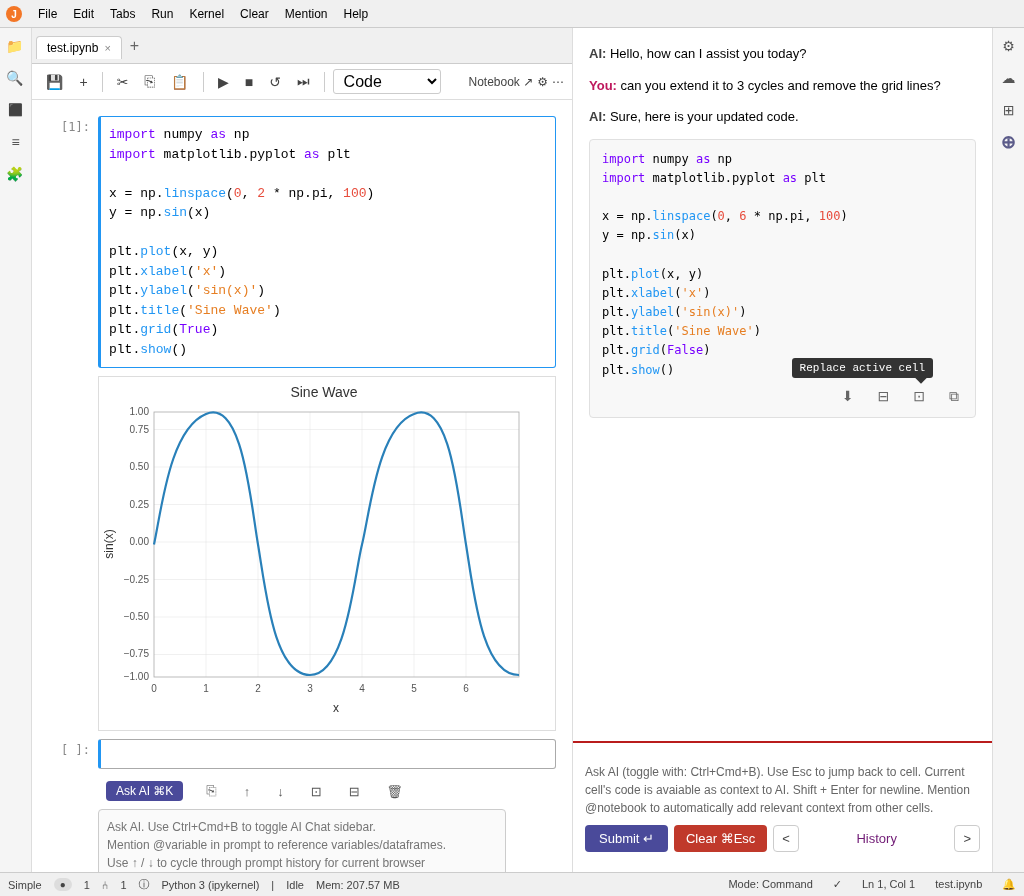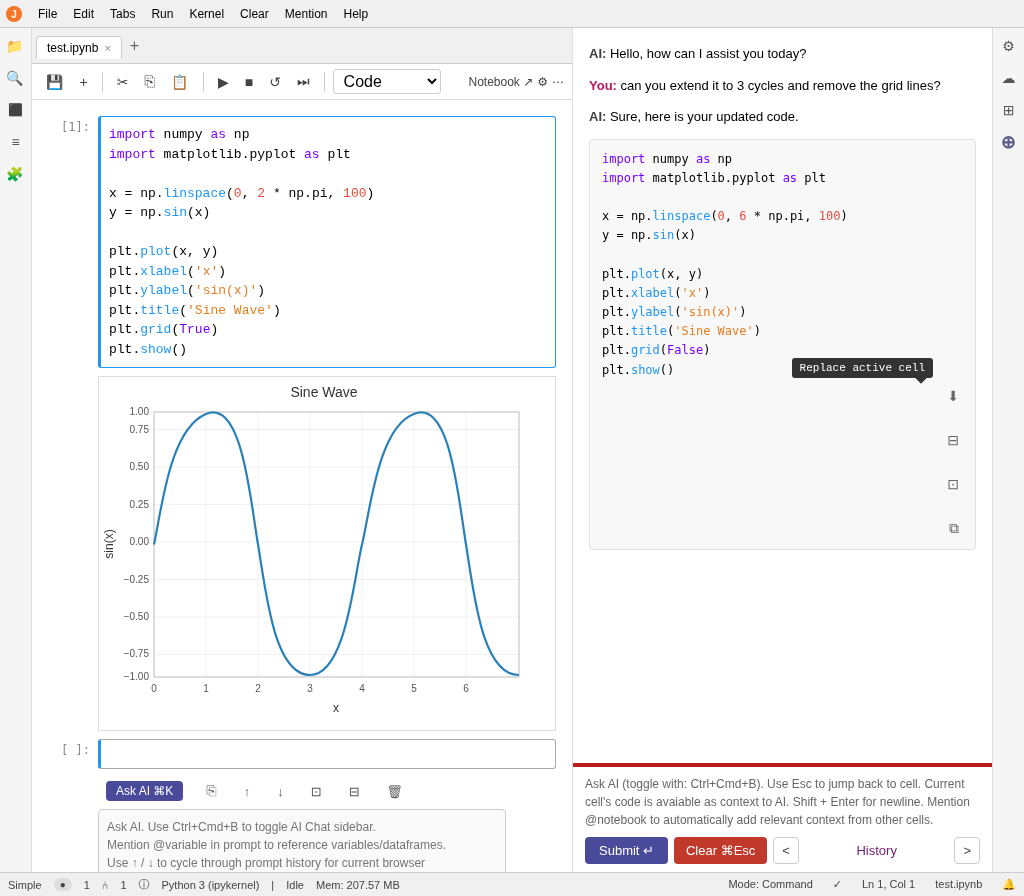--- a/index.html
+++ b/index.html
@@ -67,29 +67,29 @@
 
     
     .chat-msg { margin-bottom: 12px; font-size: 13px; line-height: 1.5; }
     .chat-label { font-weight: bold; }
     .chat-label.ai { color: #404040; }
     .chat-label.you { color: #be185d; }
 
     
     .code-block { background: #f8f8f8; border: 1px solid #e0e0e0; border-radius: 4px; padding: 10px 12px; font-family: 'Courier New', monospace; font-size: 12px; margin: 8px 0; position: relative; }
     .code-block pre { white-space: pre-wrap; line-height: 1.6; }
-    .code-actions { display: flex; justify-content: flex-end; align-items: flex-end; gap: 24px; margin-top: 6px; flex-direction: column; }
+    .code-actions { display: flex; justify-content: flex-end; align-items: flex-start; gap: 16px; margin-top: 6px; }
     .code-action-btn { background: none; border: none; cursor: pointer; font-size: 14px; color: #666; padding: 2px 4px; }
 
     
     .tooltip-box { background: #333; color: #fff; font-size: 11px; padding: 4px 8px; border-radius: 3px; position: absolute; right: 30px; top: -28px; white-space: nowrap; }
     .tooltip-box::after { content: ''; position: absolute; bottom: -4px; right: 8px; width: 8px; height: 8px; background: #333; transform: rotate(45deg); }
 
     
-    .right-panel-footer { border-top: 4px solid #b91c1c; padding: 8px 12px; }
+    .right-panel-footer { border-top: 2px solid #b91c1c; padding: 20px 12px; }
     .footer-hint { font-size: 12px; color: #666; line-height: 1.5; margin-bottom: 8px; }
     .footer-actions { display: flex; align-items: center; gap: 6px; }
     .submit-btn { background: #4a4a9a; color: #fff; border: none; padding: 6px 14px; border-radius: 4px; font-size: 13px; cursor: pointer; display: flex; align-items: center; gap: 4px; }
     .clear-btn { background: #c0392b; color: #fff; border: none; padding: 6px 12px; border-radius: 4px; font-size: 13px; cursor: pointer; }
     .nav-btn { background: none; border: 1px solid #ccc; padding: 5px 8px; border-radius: 4px; font-size: 13px; cursor: pointer; color: #444; }
     .history-label { font-size: 13px; color: #701a75; flex: 1; text-align: center; }
 
     
     .right-sidebar { width: 32px; background: #f5f5f5; border-left: 1px solid #ddd; display: flex; flex-direction: column; align-items: center; padding: 8px 0; gap: 12px; }
 

